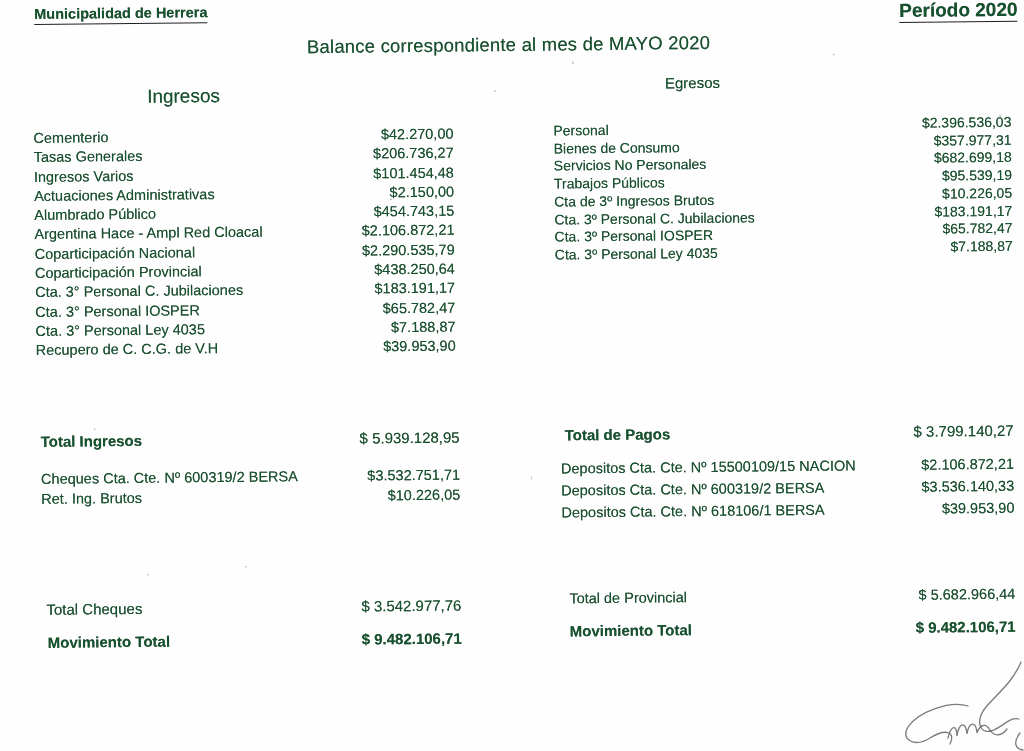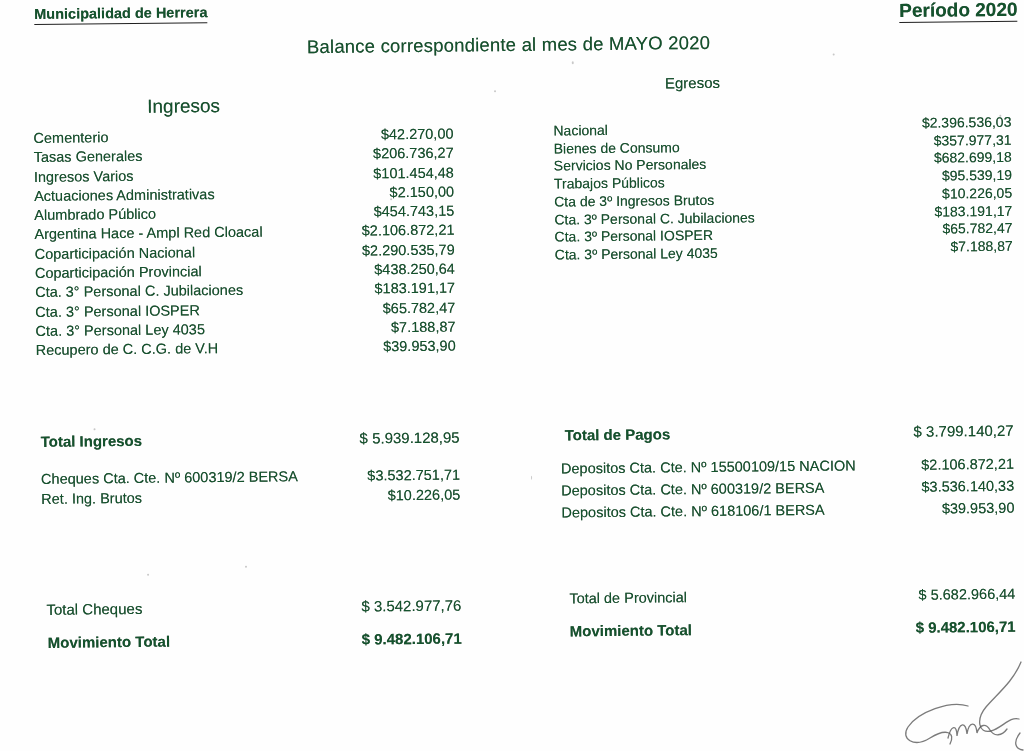--- a/index.html
+++ b/index.html
@@ -36,21 +36,21 @@
 </head>
 <body>
 
 <div class="page">
   <div class="rot">
 
     <div class="abs scan u" style="left:38px;top:2px;font-size:14.5px;font-weight:700;">Municipalidad de Herrera</div>
     <div class="abs scan u" style="left:903px;top:5px;font-size:19px;font-weight:700;">Período 2020</div>
     <div class="abs scan" style="left:0;top:36px;width:1024px;text-align:center;font-size:18.5px;letter-spacing:.2px;">Balance correspondiente al mes de MAYO 2020</div>
 
-    <div class="abs scan" style="left:150px;top:83px;font-size:19px;margin-top:10px;">Ingresos</div>
+    <div class="abs scan" style="left:150px;top:83px;font-size:19px;">Ingresos</div>
     <div class="abs scan" style="left:668px;top:77px;font-size:15px;">Egresos</div>
 
     <div class="abs scan ing-list">
       <div class="row">
           <span class="lbl">Cementerio</span>
           <span class="val">$42.270,00</span>
         </div>
       <div class="row">
           <span class="lbl">Tasas Generales</span>
           <span class="val">$206.736,27</span>
@@ -92,21 +92,21 @@
           <span class="val">$7.188,87</span>
         </div>
       <div class="row">
           <span class="lbl">Recupero de C. C.G. de V.H</span>
           <span class="val">$39.953,90</span>
         </div>
     </div>
 
     <div class="abs scan egr-list">
       <div class="row">
-          <span class="lbl">Nacional</span>
+          <span class="lbl">Personal</span>
           <span class="val">$2.396.536,03</span>
         </div>
       <div class="row">
           <span class="lbl">Bienes de Consumo</span>
           <span class="val">$357.977,31</span>
         </div>
       <div class="row">
           <span class="lbl">Servicios No Personales</span>
           <span class="val">$682.699,18</span>
         </div>

